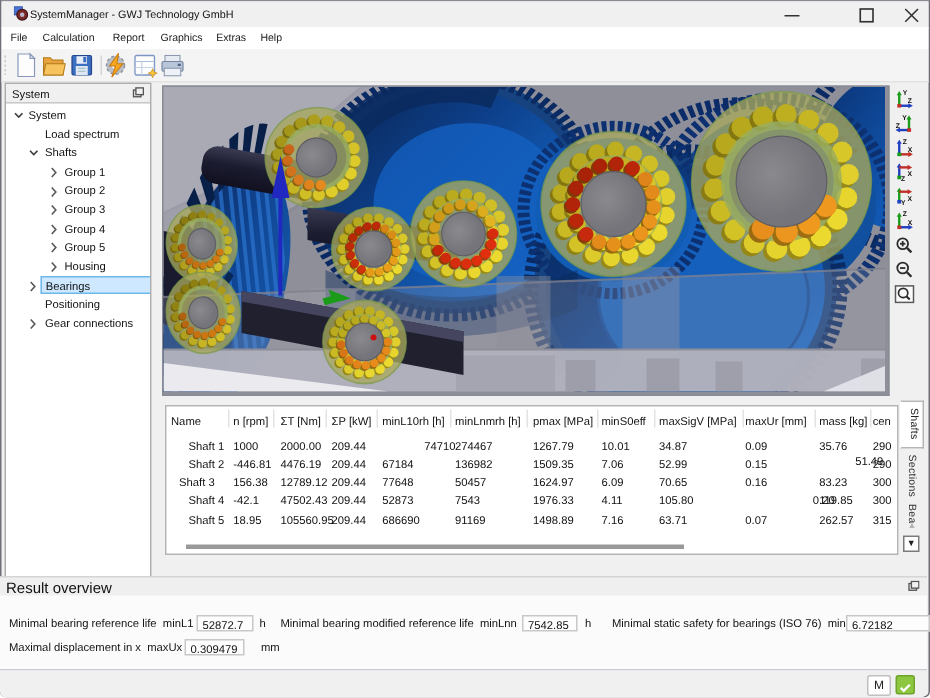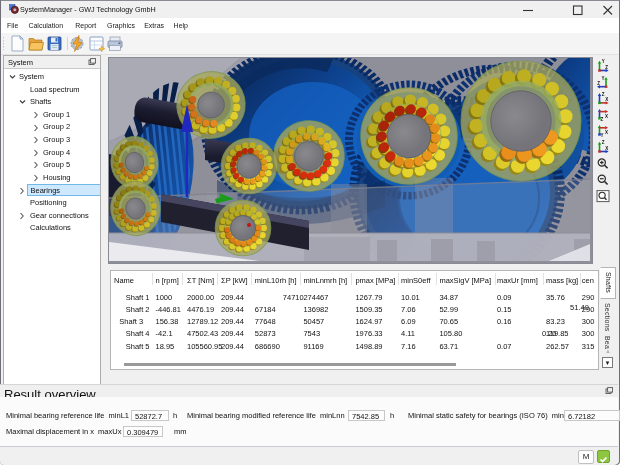--- a/index.html
+++ b/index.html
@@ -22,21 +22,21 @@
 
 #ricons{left:596px;top:0px;width:16px;height:220px;}
 
 #tblarea{left:110px;top:270px;width:489px;height:100px;background:#fff;border:1px solid #b5b5b5;box-sizing:border-box;font-size:7.5px;color:#111;}
 .thl{position:absolute;top:3px;white-space:nowrap;}
 .td{position:absolute;white-space:nowrap;}
 
 #rtabs{left:600px;top:267px;width:18px;height:123px;font-size:7px;color:#222;}
 .vtab{position:absolute;left:0;width:14px;writing-mode:vertical-rl;text-align:center;letter-spacing:0.2px;}
 
-#resbar{left:0;top:384px;width:618px;height:13px;background:#efefef;border-top:1px solid #d5d5d5;border-bottom:1px solid #d9d9d9;font-size:13px;color:#111;}
+#resbar{left:0;top:384px;width:618px;height:13px;background:#efefef;border-top:1px solid #d5d5d5;border-bottom:1px solid #d9d9d9;font-size:10px;color:#111;}
 #resarea{left:0;top:0px;width:618px;height:465px;font-size:7.5px;color:#111;pointer-events:none;}
 .fld{position:absolute;height:11px;background:#fdfdfd;border:1px solid #c8c8c8;font-size:7.5px;padding:1px 3px 0 3px;box-sizing:border-box;}
 
 #statbar{left:0;top:446px;width:618px;height:18px;background:#f0f0f0;border-top:1px solid #c9cdd3;border-radius:0 0 4px 4px;}
 </style></head>
 <body>
 <div id="win">
  <div class="abs" id="titlebar">
    <svg class="abs" id="appico" viewBox="0 0 10 10">
         <rect x="0.5" y="0.5" width="5.5" height="5.5" fill="#4a74d8" stroke="#2a4a9a" stroke-width="0.5"></rect>
@@ -182,23 +182,20 @@
           </svg>
           <span style="position:absolute;left:23px;top:-0.5px;width:74px;height:11.8px;background:#cde8ff;border:1px solid #70b8ea;box-sizing:border-box;">
             <span style="position:absolute;left:2.5px;top:1px;">Bearings</span>
           </span>
         </div>
     <div class="trow" style="top:140.6px;">
           <svg style="position:absolute;left:14.5px;top:2.2px;" width="6" height="8" viewBox="0 0 6 8">
             <polyline points="1.5,1 4.2,4 1.5,7" fill="none" stroke="#5a5a5a" stroke-width="1.1"></polyline>
           </svg>
           <span style="position:absolute;left:26px;top:1px;">Gear connections</span>
-        </div>
-    <div class="trow" style="top:153.2px;">
-          <span style="position:absolute;left:26px;top:1px;">Calculations</span>
         </div>
     </div>
  </div>
  </div>
 
  <div class="abs" id="vp">
     <svg width="481" height="203" viewBox="0 0 481 203" style="position:absolute;left:0;top:0;">
       <defs>
         <radialGradient id="hub" cx="0.4" cy="0.4">
           <stop offset="0%" stop-color="#8a8a8e"></stop>

